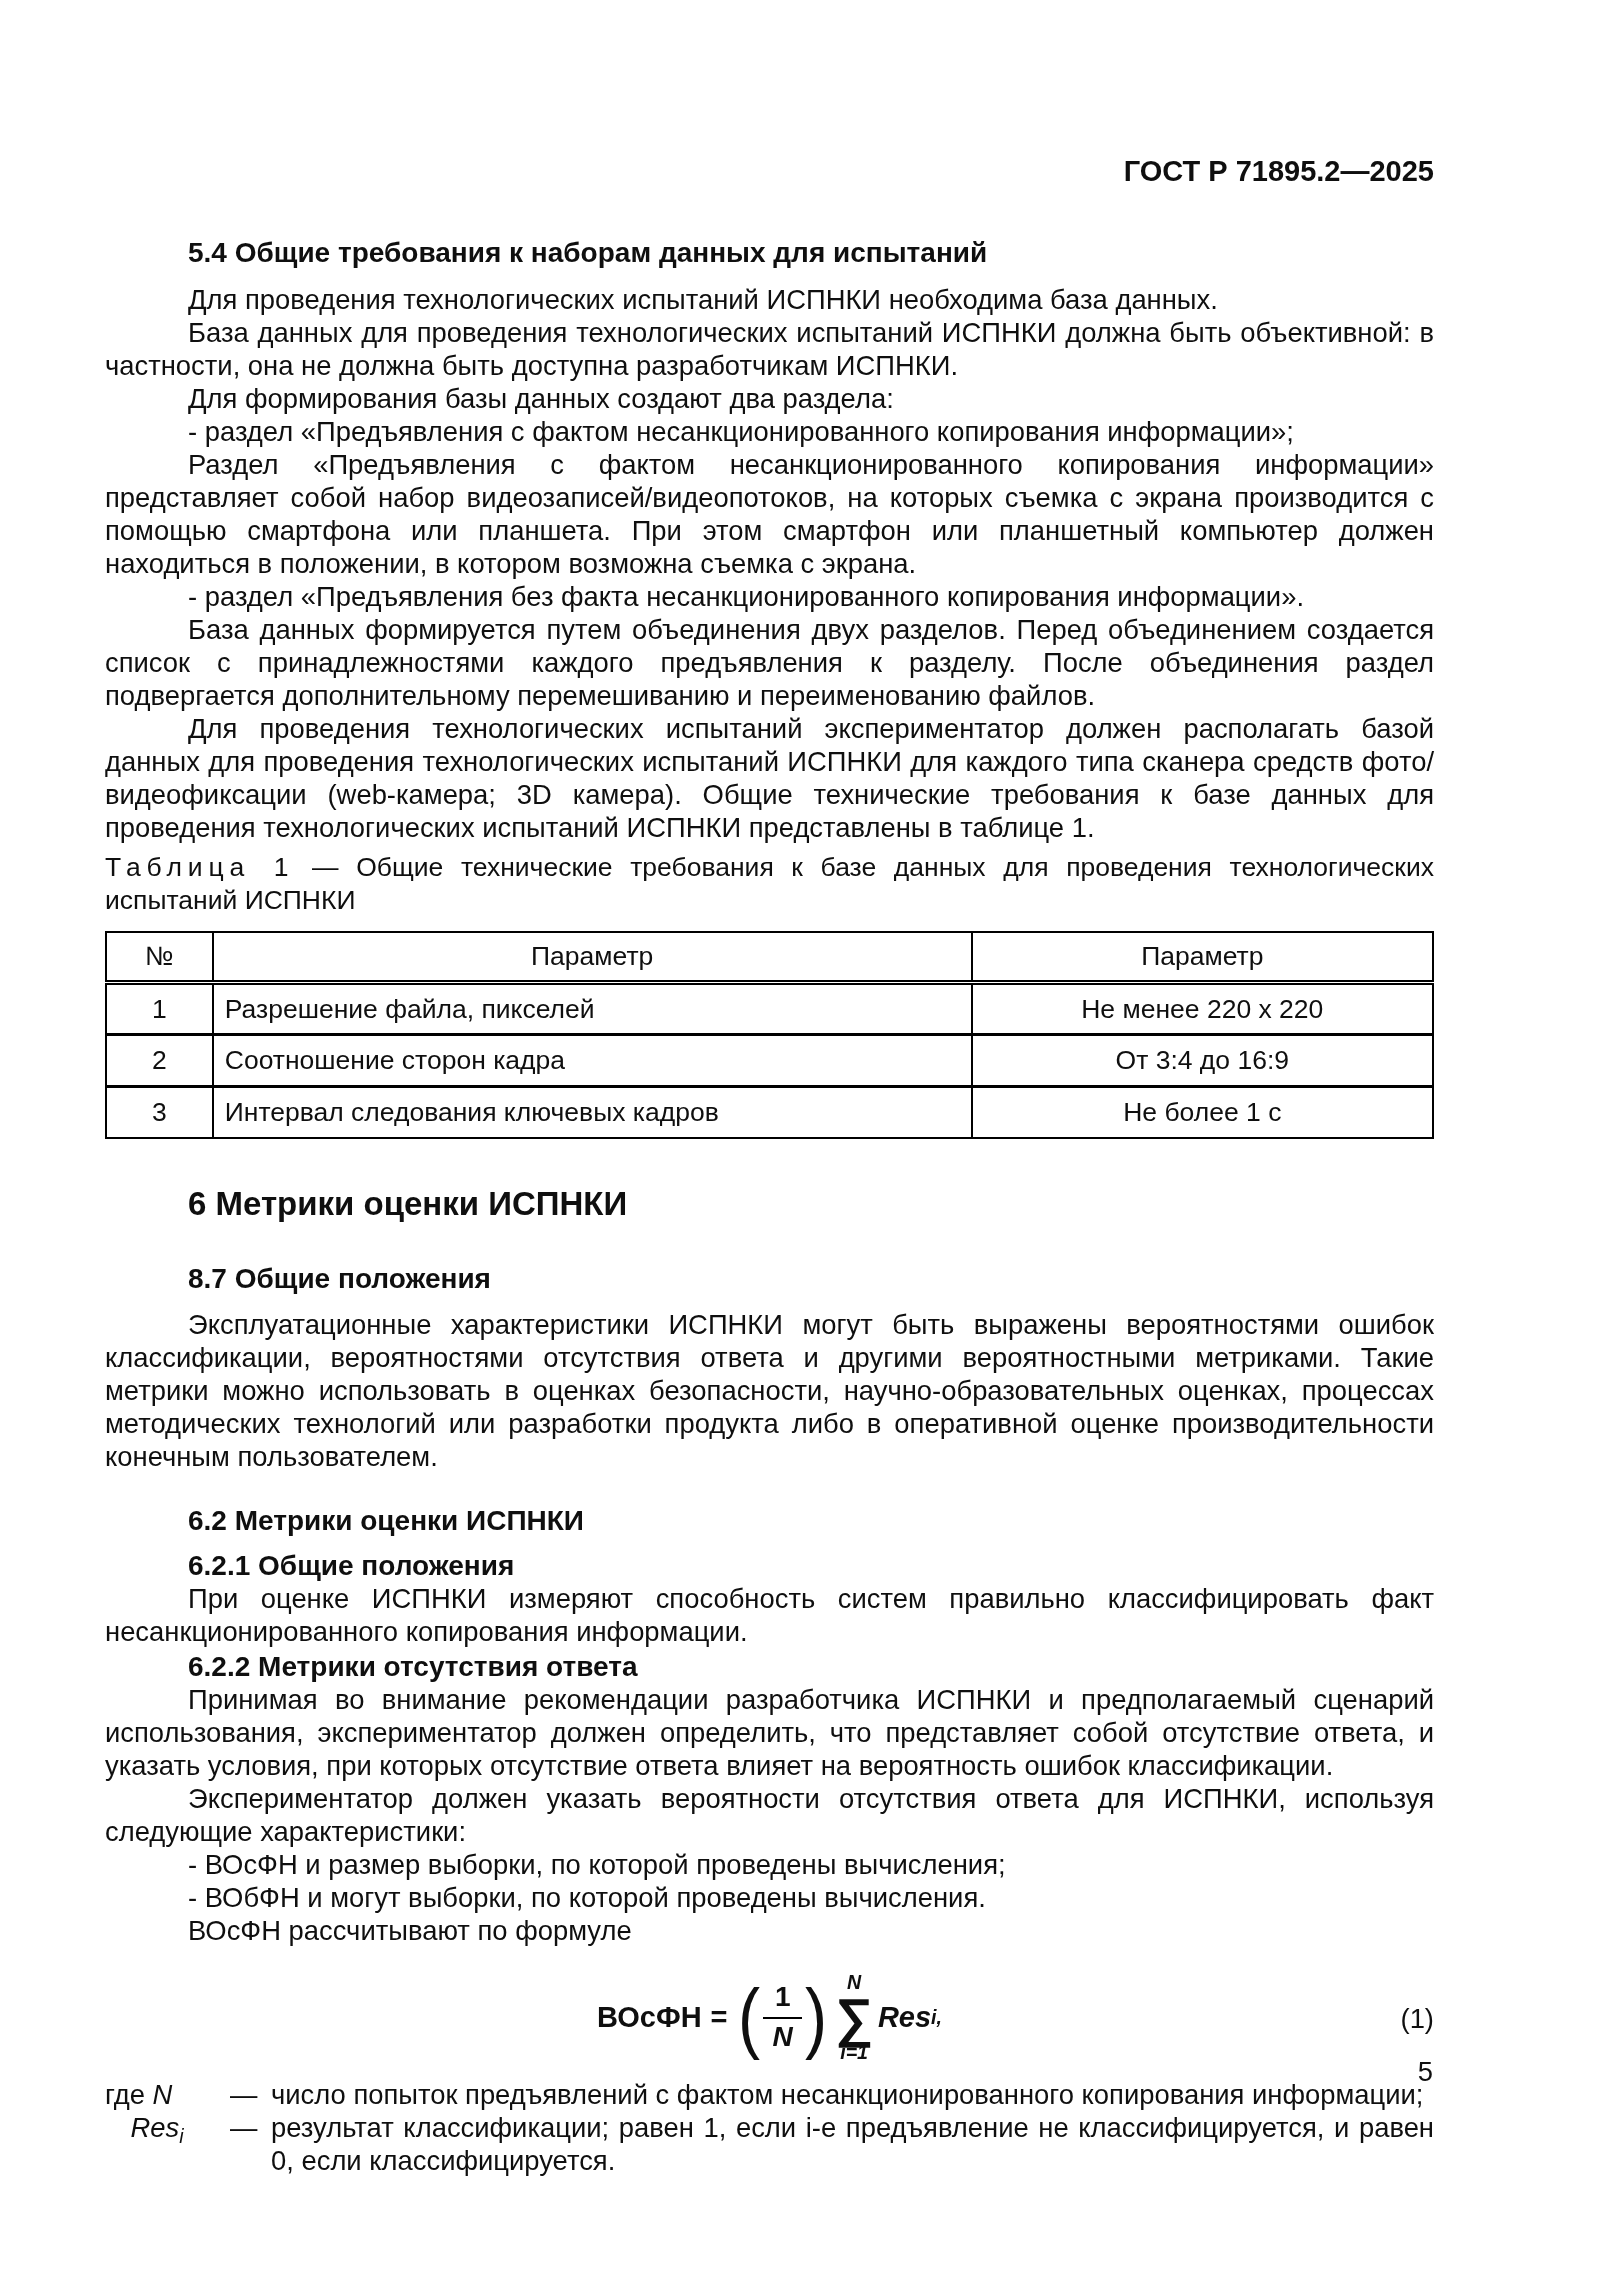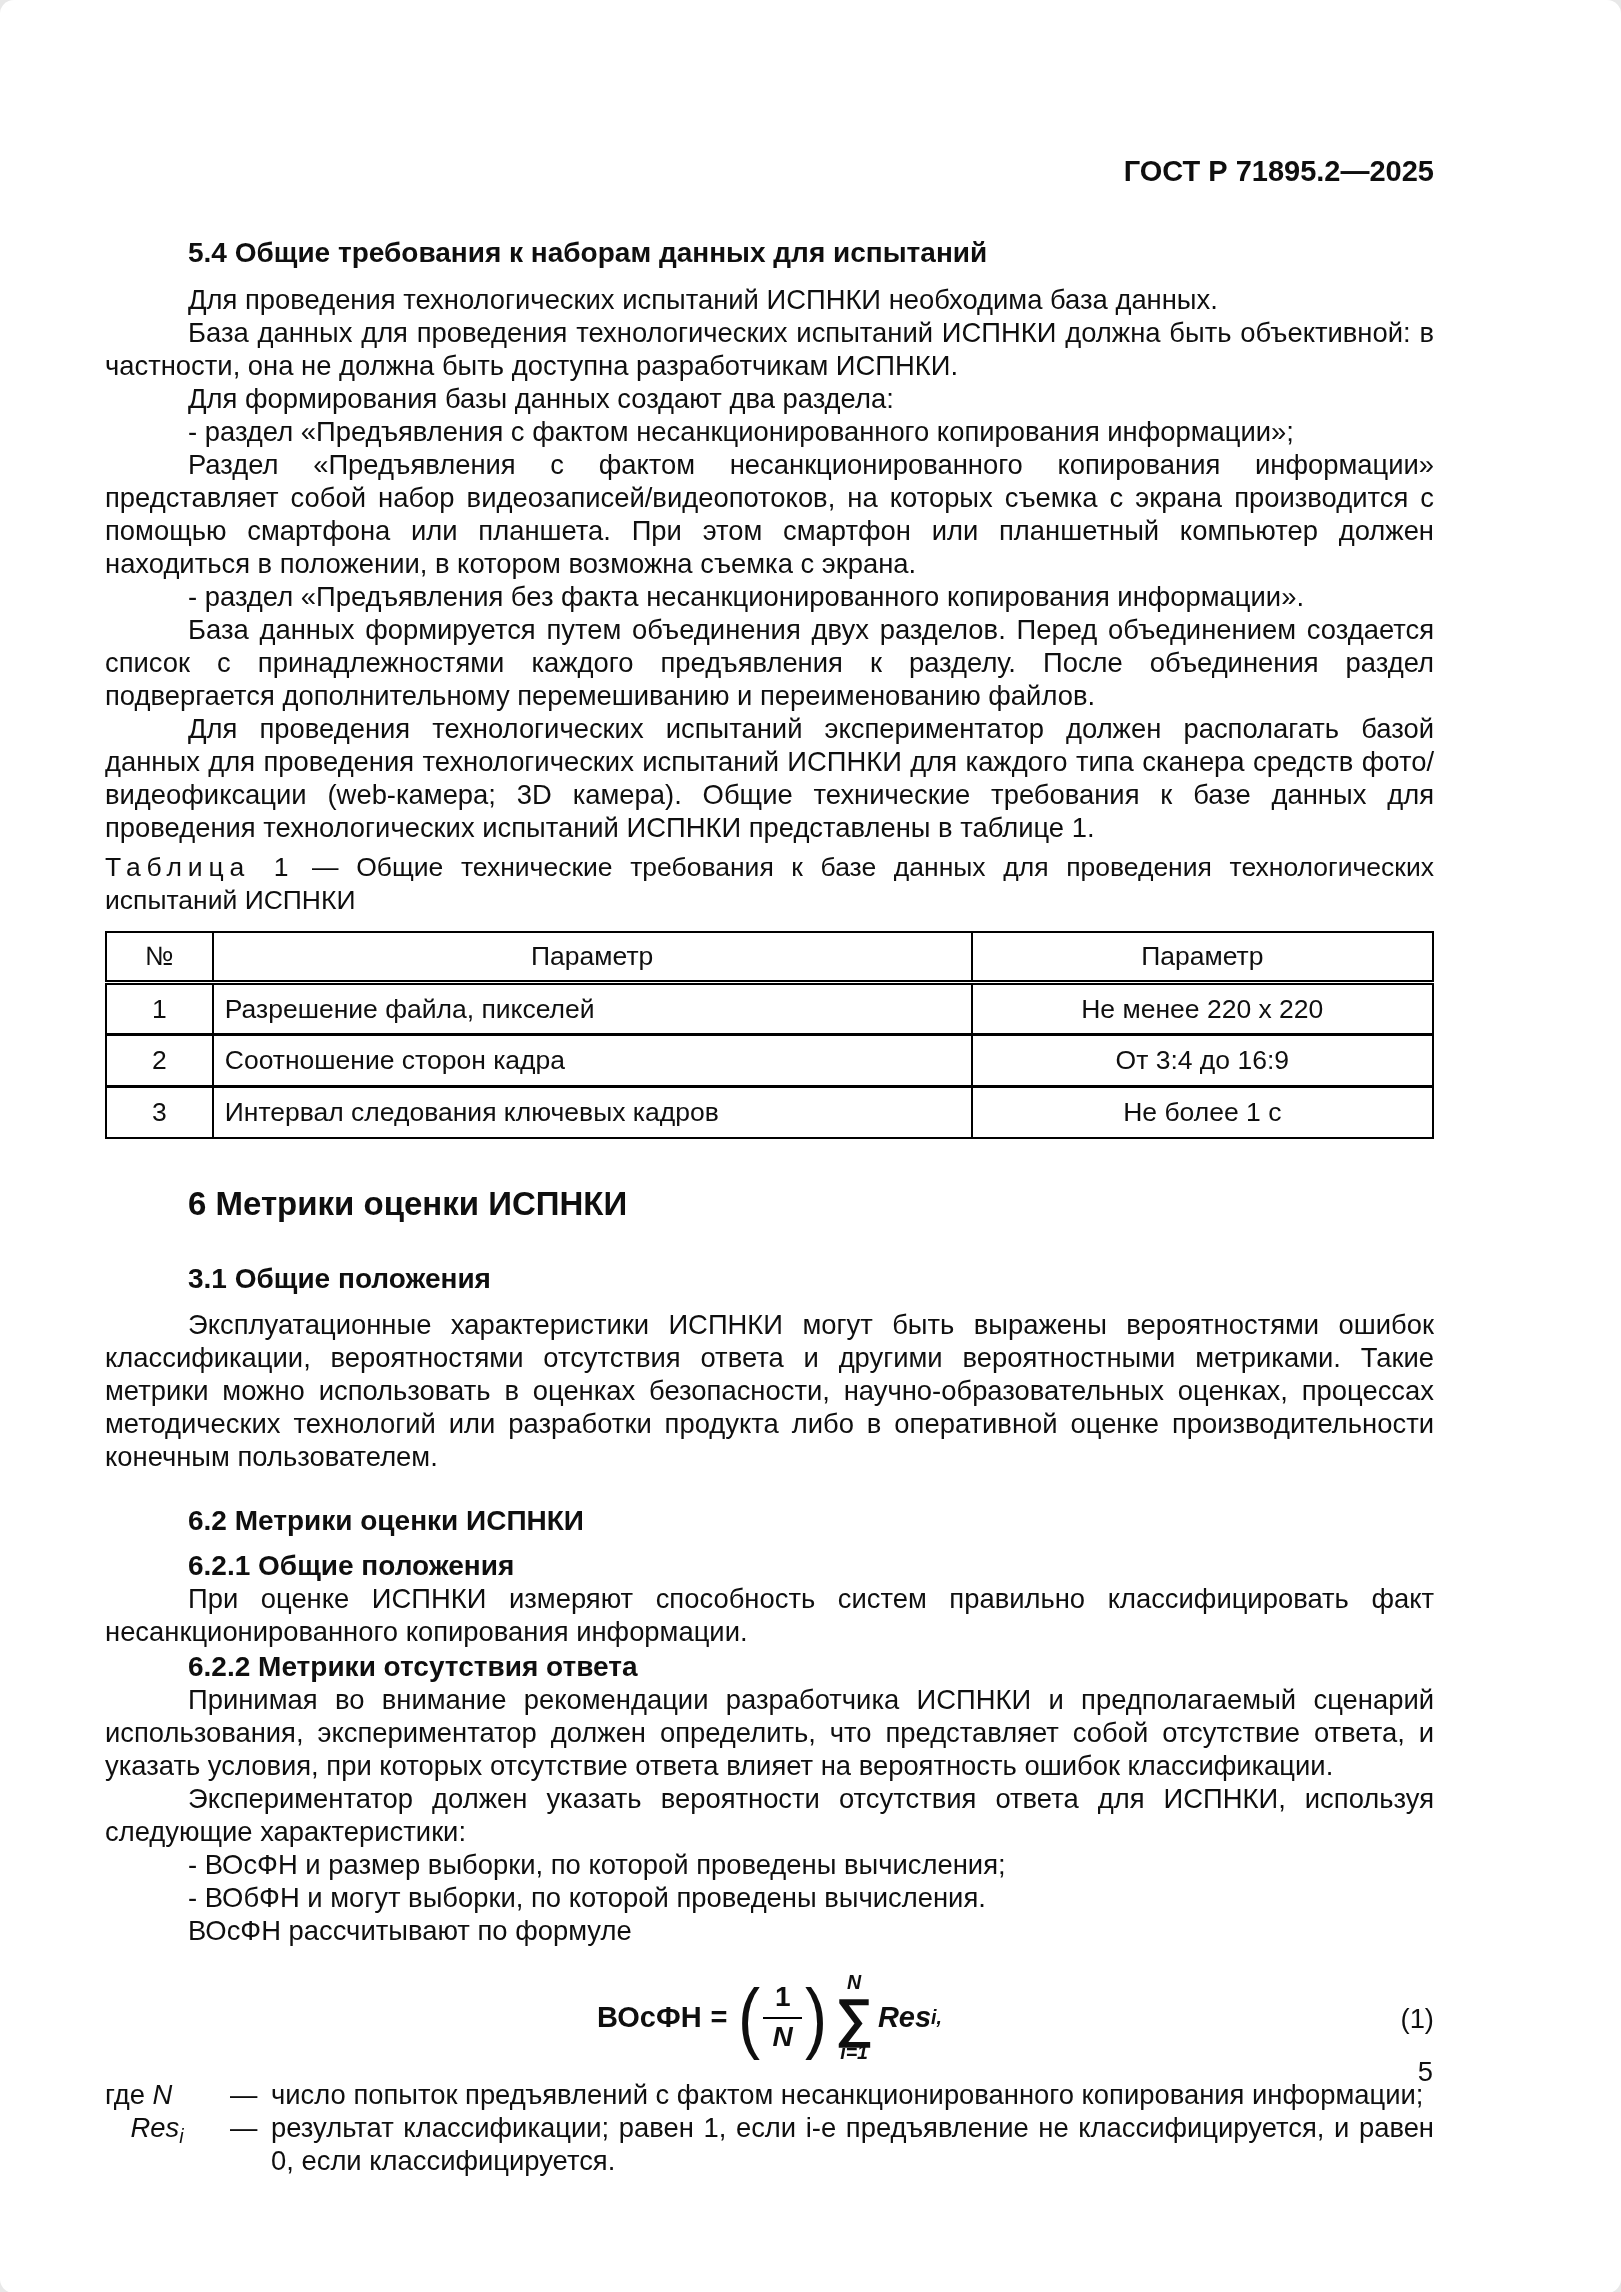--- a/index.html
+++ b/index.html
@@ -4,21 +4,20 @@
 <style>
   html,body { margin:0; padding:0; background:#e8e8e8; }
   .page {
     position:relative;
     width:1621px; height:2293px;
     margin:0 auto;
     background:#ffffff;
     font-family:"Liberation Sans", sans-serif;
     color:#0f0f0f;
     overflow:hidden;
-    border-radius:14px;
   }
   .content {
     position:absolute;
     left:105px; top:0;
     width:1329px;
     font-size:27.4px;
     line-height:33px;
     text-align:justify;
   }
   .doc-header {
@@ -150,21 +149,21 @@
         <tr>
           <td>3</td>
           <td class="param">Интервал следования ключевых кадров</td>
           <td>Не более 1 с</td>
         </tr>
       </tbody>
     </table>
 
     <p class="h6">6 Метрики оценки ИСПНКИ</p>
 
-    <p class="h61">3.1 Общие положения</p>
+    <p class="h61">8.7 Общие положения</p>
     <p class="indent">Эксплуатационные характеристики ИСПНКИ могут быть выражены вероятностями ошибок классификации, вероятностями отсутствия ответа и другими вероятностными метриками. Такие метрики можно использовать в оценках безопасности, научно-образовательных оценках, процессах методических технологий или разработки продукта либо в оперативной оценке производительности конечным пользователем.</p>
 
     <p class="h62">6.2 Метрики оценки ИСПНКИ</p>
     <p class="h621">6.2.1 Общие положения</p>
     <p class="indent">При оценке ИСПНКИ измеряют способность систем правильно классифицировать факт несанкционированного копирования информации.</p>
 
     <p class="h622">6.2.2 Метрики отсутствия ответа</p>
     <p class="indent">Принимая во внимание рекомендации разработчика ИСПНКИ и предполагаемый сценарий использования, экспериментатор должен определить, что представляет собой отсутствие ответа, и указать условия, при которых отсутствие ответа влияет на вероятность ошибок классификации.</p>
     <p class="indent">Экспериментатор должен указать вероятности отсутствия ответа для ИСПНКИ, используя следующие характеристики:</p>
     <p class="indent">- ВОсФН и размер выборки, по которой проведены вычисления;</p>

